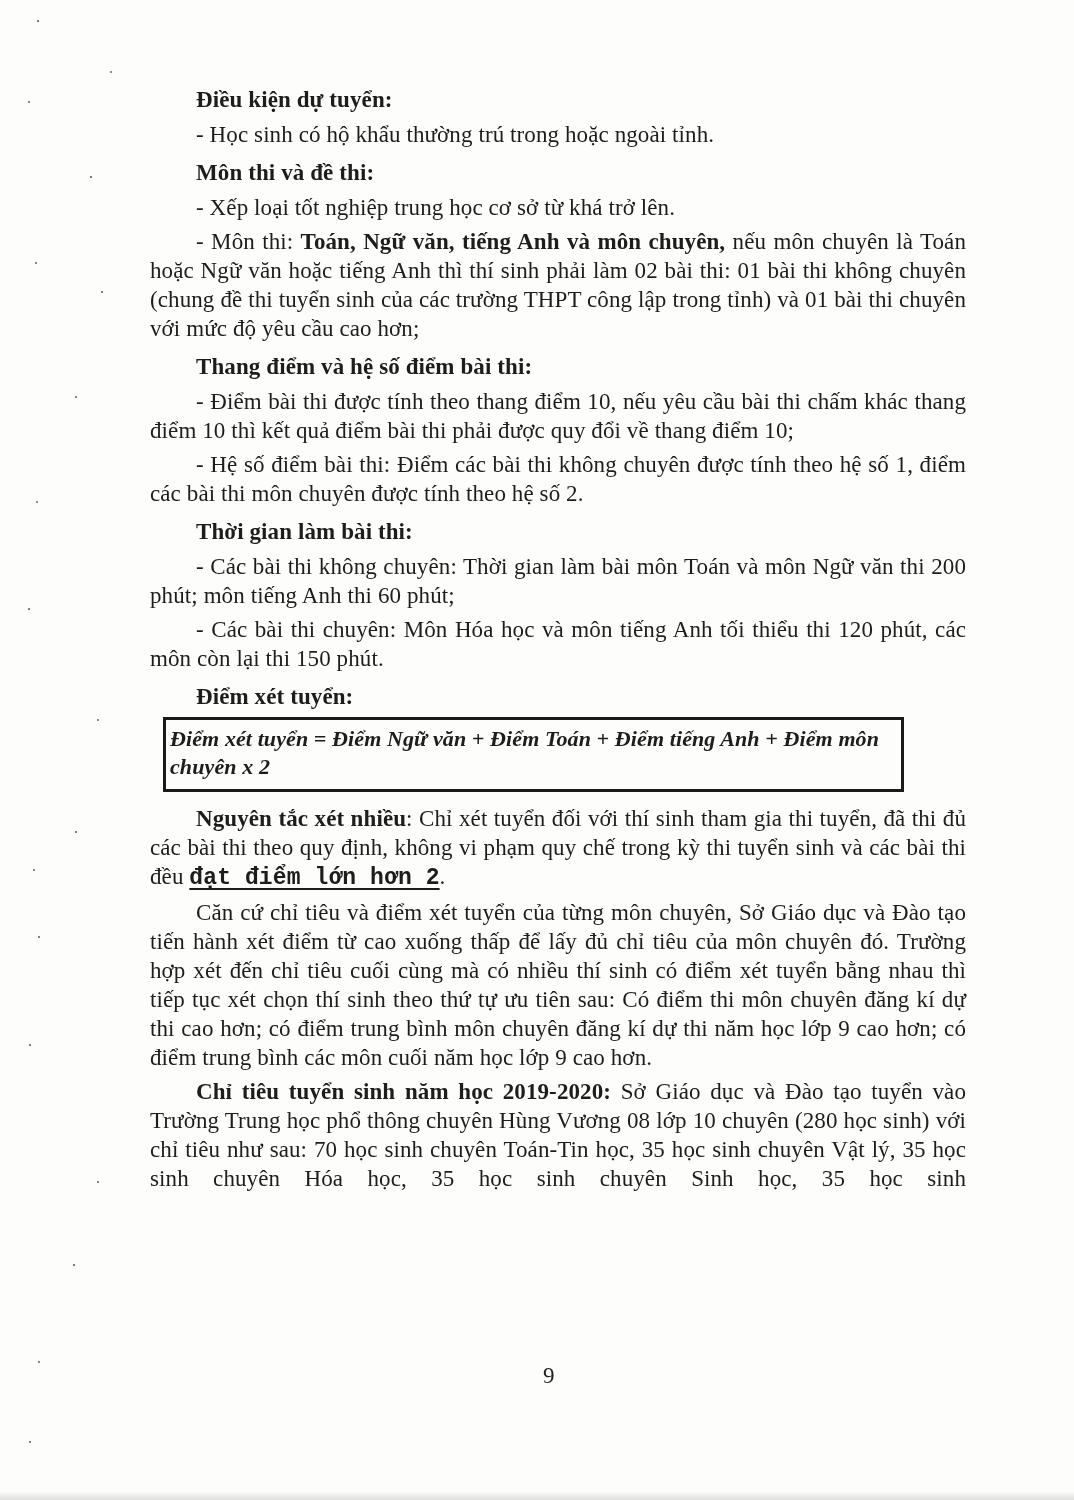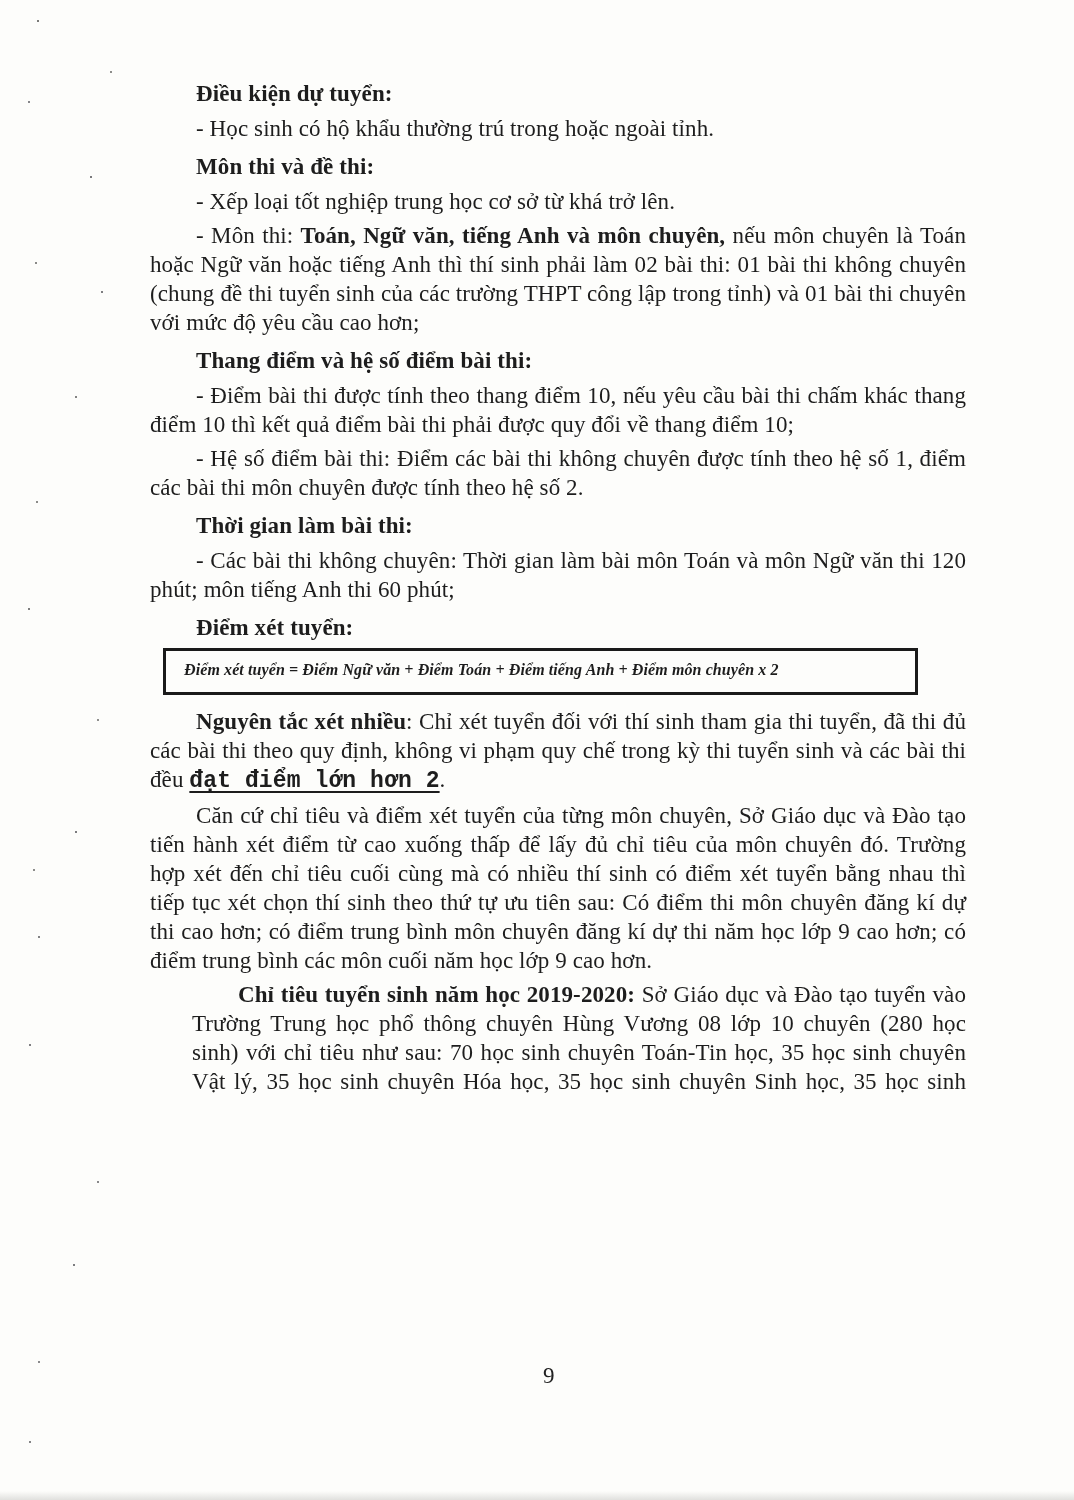--- a/index.html
+++ b/index.html
@@ -20,49 +20,48 @@
     content: "";
     position: absolute;
     left: 0; right: 0; bottom: 0;
     height: 9px;
     background: linear-gradient(to bottom, rgba(0,0,0,0), rgba(110,110,105,0.20));
     pointer-events: none;
   }
   .content {
     position: absolute;
     left: 150px;
-    top: 70px;
+    top: 76px;
     width: 816px;
   }
   .block {
     font-size: 23px;
     line-height: 29px;
     margin: 0 0 5px 0;
     text-align: justify;
     text-indent: 46px;
     letter-spacing: 0.1px;
   }
   .block.heading {
     font-weight: bold;
     text-align: left;
     margin-top: 9px;
     margin-bottom: 6px;
   }
   .block.jl {
     text-align-last: justify;
-    margin-left: 42px;
   }
   .block.formula-box {
     border: 3px solid #1a1a1a;
     width: 713px;
     margin: 0 0 12px 13px;
-    padding: 5px 18px 8px 18px;
+    padding: 5px 18px 8px 4px;
     text-indent: 0;
     text-align: left;
-    font-size: 16px;
+    font-size: 22px;
     line-height: 28px;
     background: #fdfdfb;
   }
   .run.b { font-weight: bold; }
   .run.i { font-style: italic; }
   .run.u {
     text-decoration: underline;
     text-decoration-thickness: 2px;
     text-underline-offset: 4px;
     font-family: Liberation Mono, monospace;
@@ -117,21 +116,22 @@
   <div class="content">
       <div class="block heading"><span class="run b">Điều kiện dự tuyển:</span></div>
       <div class="block para"><span class="run">- Học sinh có hộ khẩu thường trú trong hoặc ngoài tỉnh.</span></div>
       <div class="block heading"><span class="run b">Môn thi và đề thi:</span></div>
       <div class="block para"><span class="run">- Xếp loại tốt nghiệp trung học cơ sở từ khá trở lên.</span></div>
       <div class="block para"><span class="run">- Môn thi: </span><span class="run b">Toán, Ngữ văn, tiếng Anh và môn chuyên,</span><span class="run"> nếu môn chuyên là Toán hoặc Ngữ văn hoặc tiếng Anh thì thí sinh phải làm 02 bài thi: 01 bài thi không chuyên (chung đề thi tuyển sinh của các trường THPT công lập trong tỉnh) và 01 bài thi chuyên với mức độ yêu cầu cao hơn;</span></div>
       <div class="block heading"><span class="run b">Thang điểm và hệ số điểm bài thi:</span></div>
       <div class="block para"><span class="run">- Điểm bài thi được tính theo thang điểm 10, nếu yêu cầu bài thi chấm khác thang điểm 10 thì kết quả điểm bài thi phải được quy đổi về thang điểm 10;</span></div>
       <div class="block para"><span class="run">- Hệ số điểm bài thi: Điểm các bài thi không chuyên được tính theo hệ số 1, điểm các bài thi môn chuyên được tính theo hệ số 2.</span></div>
       <div class="block heading"><span class="run b">Thời gian làm bài thi:</span></div>
-      <div class="block para"><span class="run">- Các bài thi không chuyên: Thời gian làm bài môn Toán và môn Ngữ văn thi 120 phút; môn tiếng Anh thi 60 phút;</span></div>
+      <div class="block para"><span class="run">- Các bài thi không chuyên: Thời gian làm bài môn Toán và môn Ngữ văn thi 200 phút; môn tiếng Anh thi 60 phút;</span></div>
+      <div class="block para"><span class="run">- Các bài thi chuyên: Môn Hóa học và môn tiếng Anh tối thiểu thi 120 phút, các môn còn lại thi 150 phút.</span></div>
       <div class="block heading"><span class="run b">Điểm xét tuyển:</span></div>
       <div class="block formula-box"><span class="run b i">Điểm xét tuyển = Điểm Ngữ văn + Điểm Toán + Điểm tiếng Anh + Điểm môn chuyên x 2</span></div>
       <div class="block para"><span class="run b">Nguyên tắc xét nhiều</span><span class="run">: Chỉ xét tuyển đối với thí sinh tham gia thi tuyển, đã thi đủ các bài thi theo quy định, không vi phạm quy chế trong kỳ thi tuyển sinh và các bài thi đều </span><span class="run b u">đạt điểm lớn hơn 2</span><span class="run">.</span></div>
       <div class="block para"><span class="run">Căn cứ chỉ tiêu và điểm xét tuyển của từng môn chuyên, Sở Giáo dục và Đào tạo tiến hành xét điểm từ cao xuống thấp để lấy đủ chỉ tiêu của môn chuyên đó. Trường hợp xét đến chỉ tiêu cuối cùng mà có nhiều thí sinh có điểm xét tuyển bằng nhau thì tiếp tục xét chọn thí sinh theo thứ tự ưu tiên sau: Có điểm thi môn chuyên đăng kí dự thi cao hơn; có điểm trung bình môn chuyên đăng kí dự thi năm học lớp 9 cao hơn; có điểm trung bình các môn cuối năm học lớp 9 cao hơn.</span></div>
       <div class="block para jl"><span class="run b">Chỉ tiêu tuyển sinh năm học 2019-2020:</span><span class="run"> Sở Giáo dục và Đào tạo tuyển vào Trường Trung học phổ thông chuyên Hùng Vương 08 lớp 10 chuyên (280 học sinh) với chỉ tiêu như sau: 70 học sinh chuyên Toán-Tin học, 35 học sinh chuyên Vật lý, 35 học sinh chuyên Hóa học, 35 học sinh chuyên Sinh học, 35 học sinh</span></div>
     </div>
   <div class="page-number">9</div>
 </div>
 
 </body></html>

